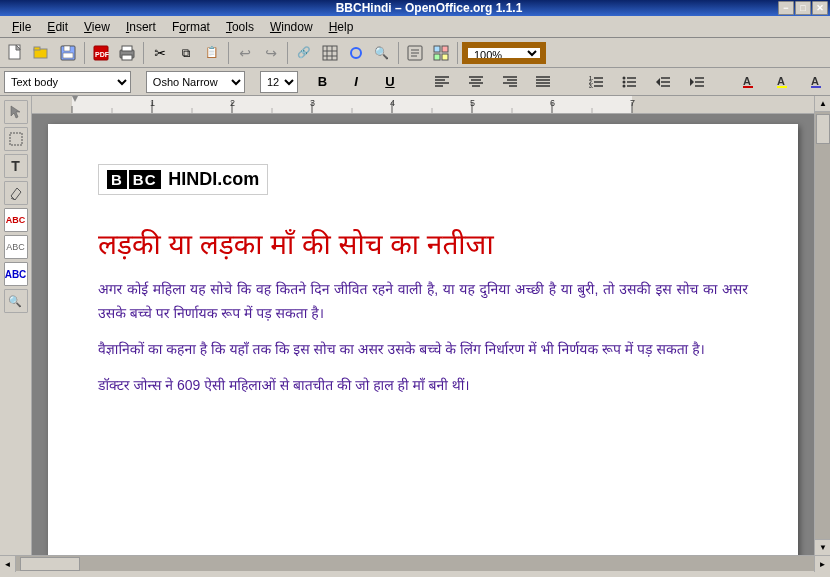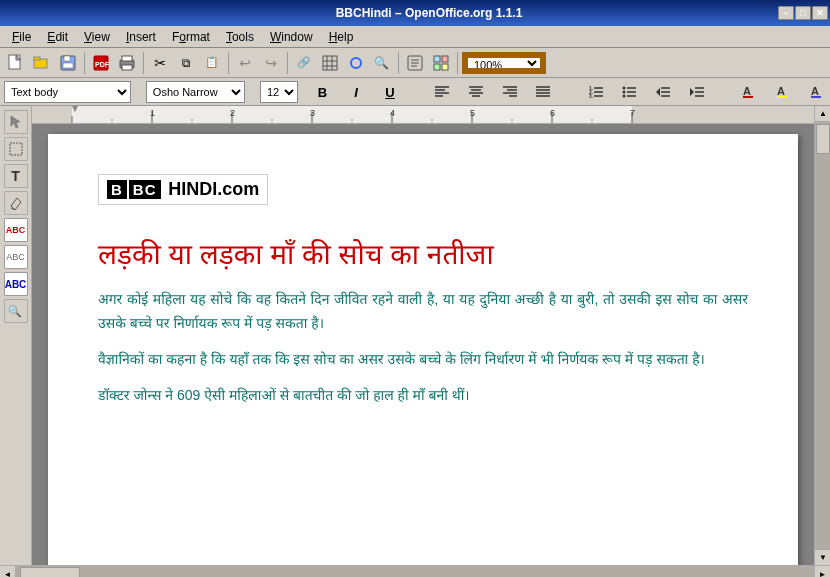--- a/index.html
+++ b/index.html
@@ -5,21 +5,21 @@
     * { margin: 0; padding: 0; box-sizing: border-box; }
     body { font-family: 'Arial', sans-serif; font-size: 13px; background: #d4d0c8; width: 830px; height: 577px; overflow: hidden; }
 
     
     #title-bar {
       background: linear-gradient(to bottom, #0a246a, #3366cc);
       color: white;
       text-align: center;
       font-size: 12px;
       font-weight: bold;
-      padding: 13px 0;
+      padding: 3px 0;
       display: flex;
       align-items: center;
       justify-content: space-between;
       height: 16px;
       user-select: none;
     }
     #title-bar .title-text { flex: 1; text-align: center; }
     #title-bar .window-controls { display: flex; gap: 1px; padding-right: 2px; }
     .win-btn {
       width: 16px; height: 14px;
@@ -68,21 +68,21 @@
     .zoom-select {
       height: 22px; font-size: 11px; background: white;
       border: 6px solid #a16207; padding: 0 2px; width: 84px;
     }
 
     
     #format-bar {
       background: #d4d0c8;
       border-bottom: 1px solid #999;
       display: flex;
-      align-items: flex-end;
+      align-items: center;
       height: 28px;
       padding: 2px 4px;
       gap: 15px;
     }
     .style-select { height: 22px; font-size: 11px; background: white; border: 1px solid #888; padding: 0 2px; width: 150px; }
     .font-select { height: 22px; font-size: 11px; background: white; border: 1px solid #888; padding: 0 2px; width: 117px; }
     .size-select { height: 22px; font-size: 11px; background: white; border: 1px solid #888; padding: 0 2px; width: 38px; }
     .fmt-btn {
       width: 22px; height: 22px;
       background: #d4d0c8;
@@ -143,21 +143,21 @@
       font-family: Arial, sans-serif;
       margin: 24px 0 14px 0;
       line-height: 1.4;
       font-weight: normal;
     }
 
     
     .hindi-body {
       font-size: 14px;
       font-family: Arial, sans-serif;
-      color: #0f766e;
+      color: #4c1d95;
       line-height: 1.7;
       margin-bottom: 12px;
       text-align: justify;
     }
 
     #body-layout {
       display: flex;
       flex-direction: column;
       height: calc(577px - 22px - 22px - 30px - 28px);
     }

